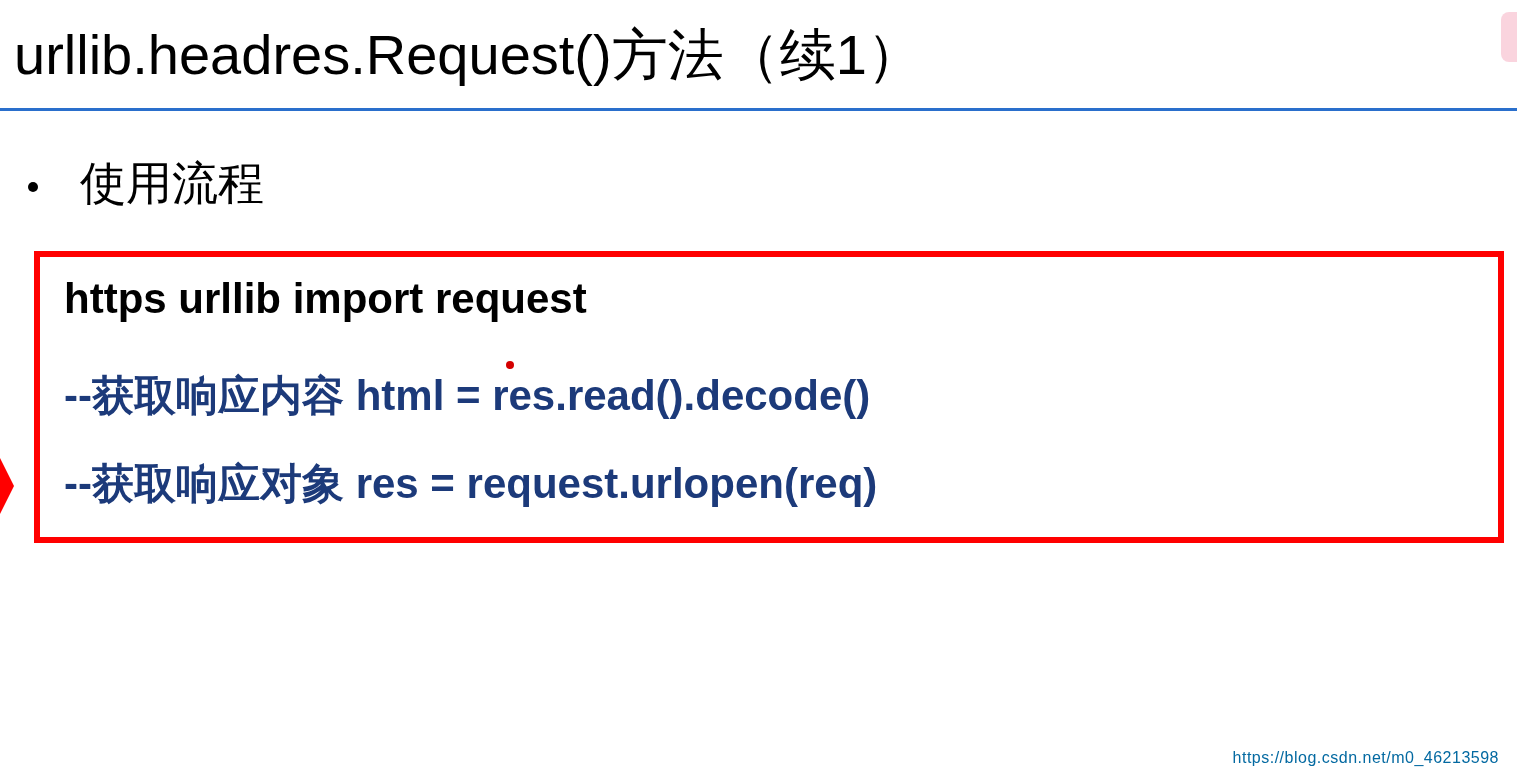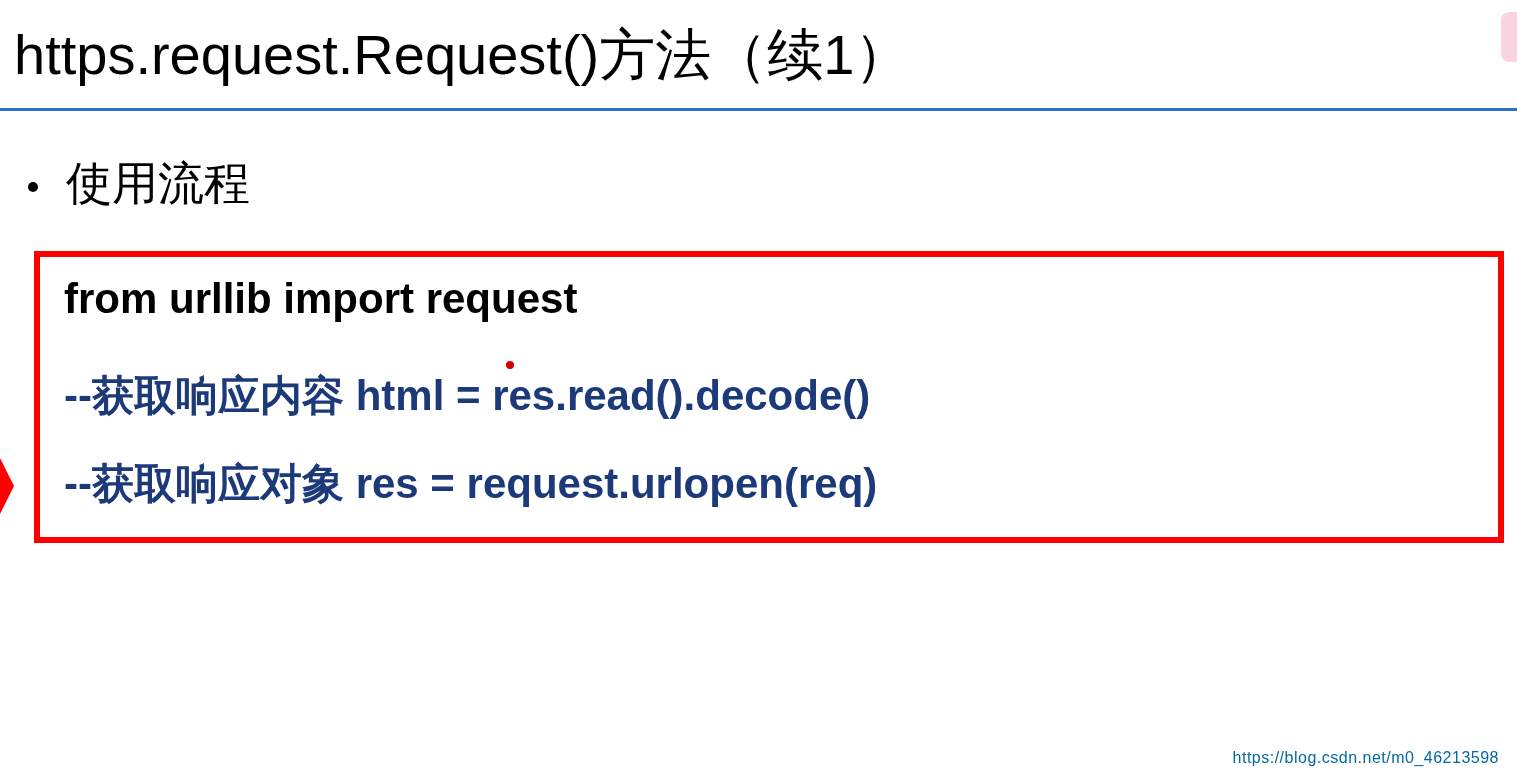--- a/index.html
+++ b/index.html
@@ -21,20 +21,21 @@
   }
   .title-rule {
     height: 3px;
     background: #2a6fcc;
     width: 100%;
   }
   .bullet-row {
     display: flex;
     align-items: center;
     padding: 42px 0 0 28px;
+    gap: 14px;
   }
   .bullet-dot {
     width: 10px;
     height: 10px;
     background: #000;
     border-radius: 50%;
     margin-right: 28px;
     margin-top: 6px;
     flex-shrink: 0;
   }
@@ -109,30 +110,30 @@
     background: #f7b8c8;
     border-radius: 8px 0 0 8px;
     opacity: 0.6;
   }
 </style>
 </head>
 <body>
 
 <div class="pink-corner"></div>
 
-<div class="title">https.request.Request()方法（续1）</div>
+<div class="title">urllib.headres.Request()方法（续1）</div>
 <div class="title-rule"></div>
 
 <div class="bullet-row">
   <div class="bullet-dot"></div>
   <div class="bullet-text">使用流程</div>
 </div>
 
 <div class="arrow-tip"></div>
 
 <div class="code-box">
   <div class="red-dot"></div>
-  <p class="code-line import">from urllib import request</p>
+  <p class="code-line import">https urllib import request</p>
   <p class="code-line step">--获取响应内容  html = res.read().decode()</p>
   <p class="code-line step">--获取响应对象  res = request.urlopen(req)</p>
 </div>
 
 <div class="watermark">https://blog.csdn.net/m0_46213598</div>
 
 </body></html>

